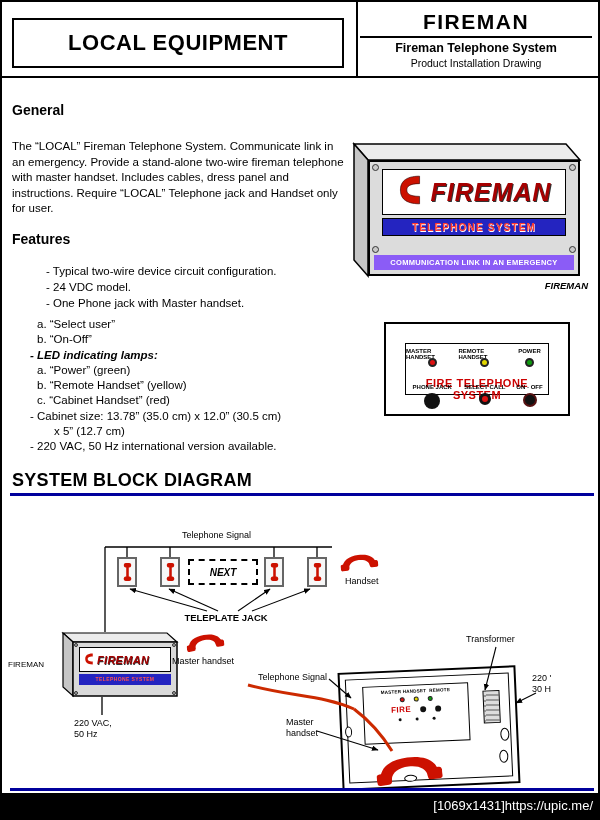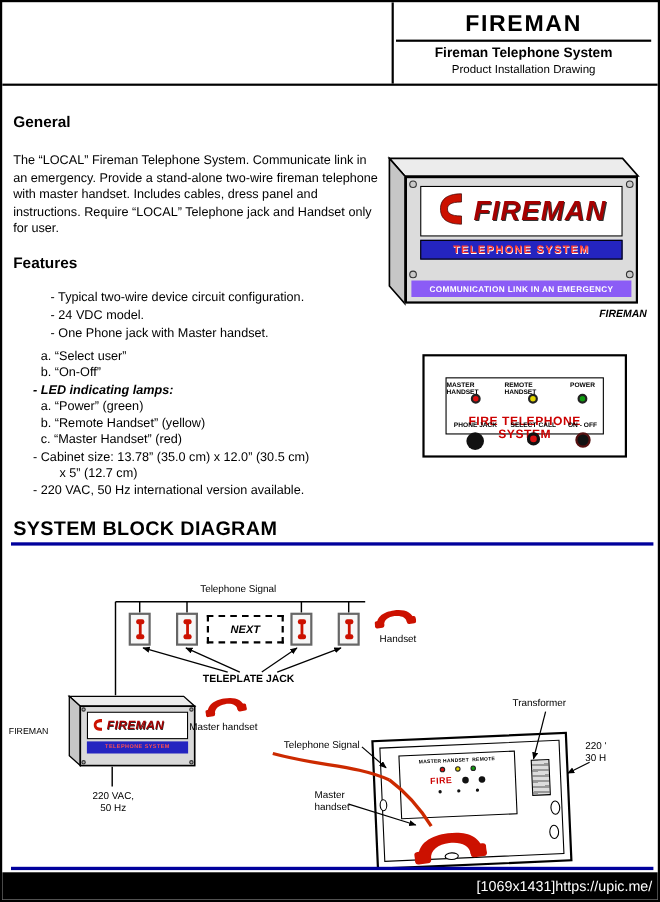--- a/index.html
+++ b/index.html
@@ -62,21 +62,21 @@
   
   #h-sbd { position:absolute; left:10px; top:468px; font-size:18px; font-weight:bold; letter-spacing:.3px; }
   .blue-line { position:absolute; left:8px; width:584px; height:3px; background:var(--line_blue,#00009c); }
   .blue1 { top:491px; } .blue2 { top:786px; }
 
   .diagram { position:absolute; left:0; top:505px; width:600px; height:281px; font-size:9px; }
   .diagram svg.layer { position:absolute; left:0; top:0; pointer-events:none; }
   .dlabel { position:absolute; font-size:9px; line-height:11px; }
   #lbl-teleplate { font-weight:bold; font-size:9.5px; width:104px; text-align:center; }
   #lbl-fireman { font-size:8px; }
-  .center { text-align:center; }
+  .center { }
 
   .jack { position:absolute; width:20px; height:30px; border:2px solid #666; background:#f7f7f7;
     display:flex; align-items:center; justify-content:center; }
   .next-box { position:absolute; left:186px; top:52px; width:70px; height:26px; border:2px dashed #000;
     display:flex; align-items:center; justify-content:center; font-style:italic; font-weight:bold; font-size:10px; }
   .hs { position:absolute; }
 
   
   .dcab { position:absolute; left:55px; top:123px; width:132px; height:78px; }
   .dcab-front { position:absolute; left:16px; top:12px; width:104px; height:54px; }
@@ -104,20 +104,23 @@
 
   
   .footer-bar { position:absolute; left:0; right:0; bottom:0; height:25px; background:#000; color:#fff;
     display:flex; align-items:center; justify-content:flex-end; padding-right:5px; font-size:13px; }
 </style>
 </head>
 <body>
 
 <div class="page">
 
+  <div class="hdr-left-box">
+    <span>LOCAL EQUIPMENT</span>
+  </div>
   <div class="hdr-vline"></div>
   <div class="hdr-right">
     <div class="hdr-brand">FIREMAN</div>
     <div class="hdr-sub">Fireman Telephone System</div>
     <div class="hdr-cap">Product Installation Drawing</div>
   </div>
   <div class="hdr-hline"></div>
 
   <div class="sec-h" id="h-general">General</div>
   <div class="general-body">The “LOCAL” Fireman Telephone System. Communicate link in an emergency. Provide a stand-alone two-wire fireman telephone with master handset. Includes cables, dress panel and instructions. Require “LOCAL” Telephone jack and Handset only for user.</div>
@@ -151,21 +154,21 @@
     <div>- Typical two-wire device circuit configuration.</div>
     <div>- 24 VDC model.</div>
     <div>- One Phone jack with Master handset.</div>
   </div>
   <div class="ctrl-block">
     <div class="ind1">a. “Select user”</div>
     <div class="ind1">b. “On-Off”</div>
     <div class="bi">- LED indicating lamps:</div>
     <div class="ind1">a. “Power” (green)</div>
     <div class="ind1">b. “Remote Handset” (yellow)</div>
-    <div class="ind1">c. “Master Handset” (red)</div>
+    <div class="ind1">c. “Cabinet Handset” (red)</div>
     <div>- Cabinet size: 13.78” (35.0 cm) x 12.0” (30.5 cm)</div>
     <div class="ind2">x 5” (12.7 cm)</div>
     <div>- 220 VAC, 50 Hz international version available.</div>
   </div>
 
   <div class="cpanel">
     <div class="cpanel-inner">
       <div class="cp-grid cp-toplabels">
         <span>MASTER HANDSET</span>
         <span>REMOTE HANDSET</span>

